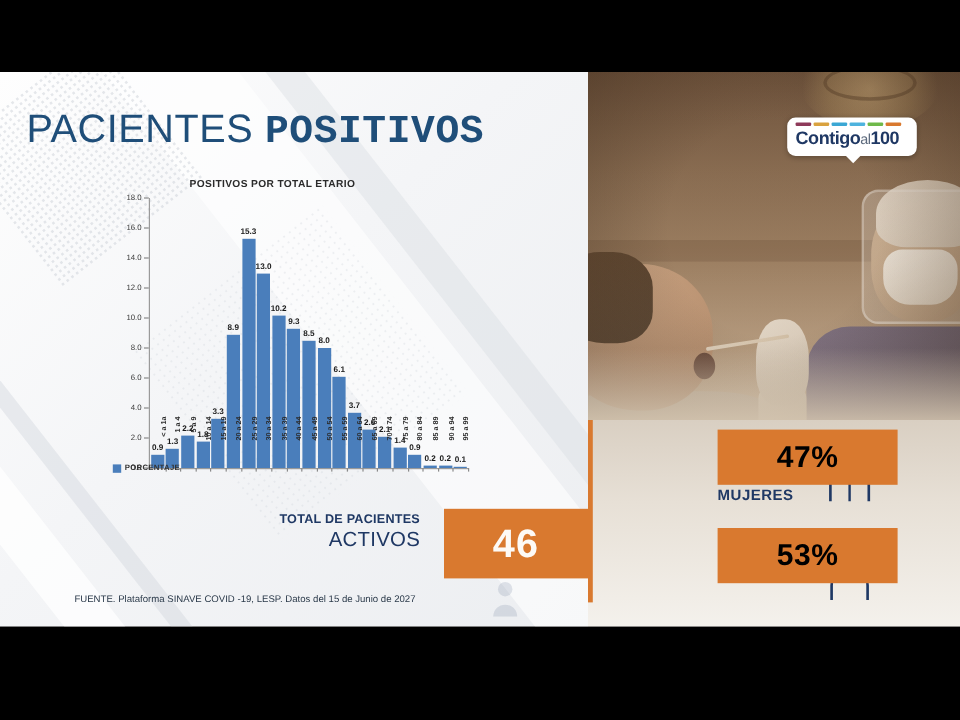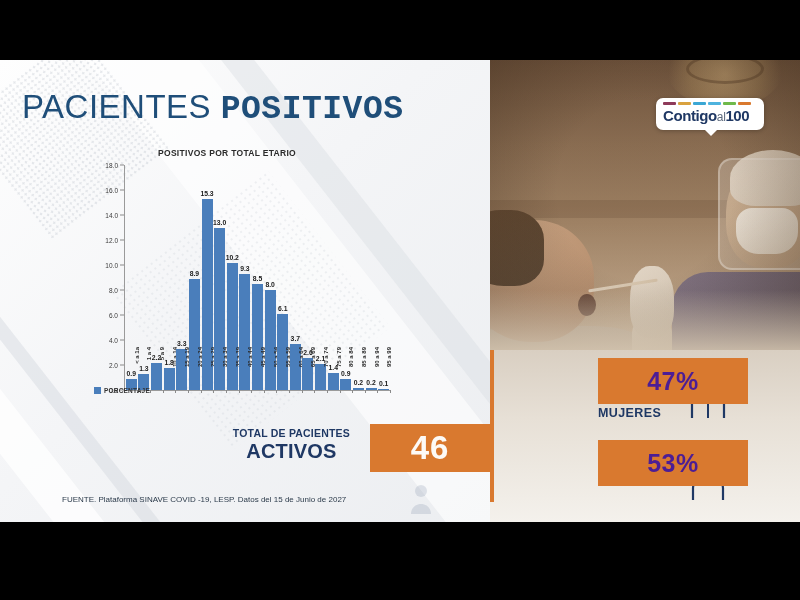--- a/index.html
+++ b/index.html
@@ -58,22 +58,22 @@
           width:50px; text-align:right; }
 
   #legend { position:absolute; left:4px; top:222px; display:flex; align-items:center; gap:3px; }
   #legend .sw { width:7px; height:7px; background:#4A7EBB; display:block; }
   #legend .lt { font-size:6.5px; font-weight:bold; color:#333; letter-spacing:.2px; }
 
   
   #banner { position:absolute; left:0; bottom:46px; width:490px; height:52px; }
   #tot { position:absolute; right:140px; top:4px; text-align:right; line-height:1; }
   #tot .l1 { font-size:10.5px; font-weight:bold; color:#1F3864; letter-spacing:.2px; }
-  #tot .l2 { font-size:20px; font-weight:bold; color:#1F3864; letter-spacing:.2px; margin-top:2px;text-align:center;}
-  #numbox { position:absolute; right:0px; top:0px; width:120px; height:48px;
+  #tot .l2 { font-size:17px; font-weight:normal; color:#1F3864; letter-spacing:.2px; margin-top:2px;}
+  #numbox { position:absolute; right:0px; top:0px; width:120px; height:58px;
             background:#D9792F; display:flex; align-items:center; justify-content:center; }
   #numbox span { font-size:33px; font-weight:bold; color:#fdfaf6; letter-spacing:1px; }
 
   #source { position:absolute; left:62px; bottom:18px; font-size:8px; color:#2b3a4a;
             white-space:nowrap; }
   #wm { position:absolute; right:56px; bottom:8px; width:26px; height:30px; opacity:.12; }
 
   
   #right { position:absolute; left:490px; top:0; width:310px; height:462px; overflow:hidden;
            background:#e8e2da; }
@@ -141,21 +141,21 @@
   
   #stats { position:absolute; left:0; top:290px; width:310px; height:172px;
            background:linear-gradient(180deg,#d9cfc2 0%,#e7e0d6 40%,#f4f1ec 100%); }
   #stats .accent { position:absolute; left:0; top:0; width:4px; height:152px; background:#D9792F; }
   .statrow { position:absolute; left:0; width:310px; height:72px; }
   .statrow.r1 { top:8px; }
   .statrow.r2 { top:90px;text-align:right; }
   .pericon { position:absolute; left:196px; top:6px; width:44px; height:54px; }
   .obox { position:absolute; left:108px; top:0px; width:150px; height:46px; background:#D9792F;
           display:flex; align-items:center; justify-content:center; }
-  .obox span { font-size:25px; font-weight:bold; color:#4c1d95; letter-spacing:.5px; }
+  .obox span { font-size:25px; font-weight:bold; color:#000000; letter-spacing:.5px; }
   .slab { position:absolute; left:108px; top:48px; width:170px; font-size:12.5px;
           font-weight:bold; color:#1F3864; letter-spacing:.4px; }
 </style>
 </head>
 <body>
 
 <div id="stage">
   <div id="slide">
 
     <div id="left">

